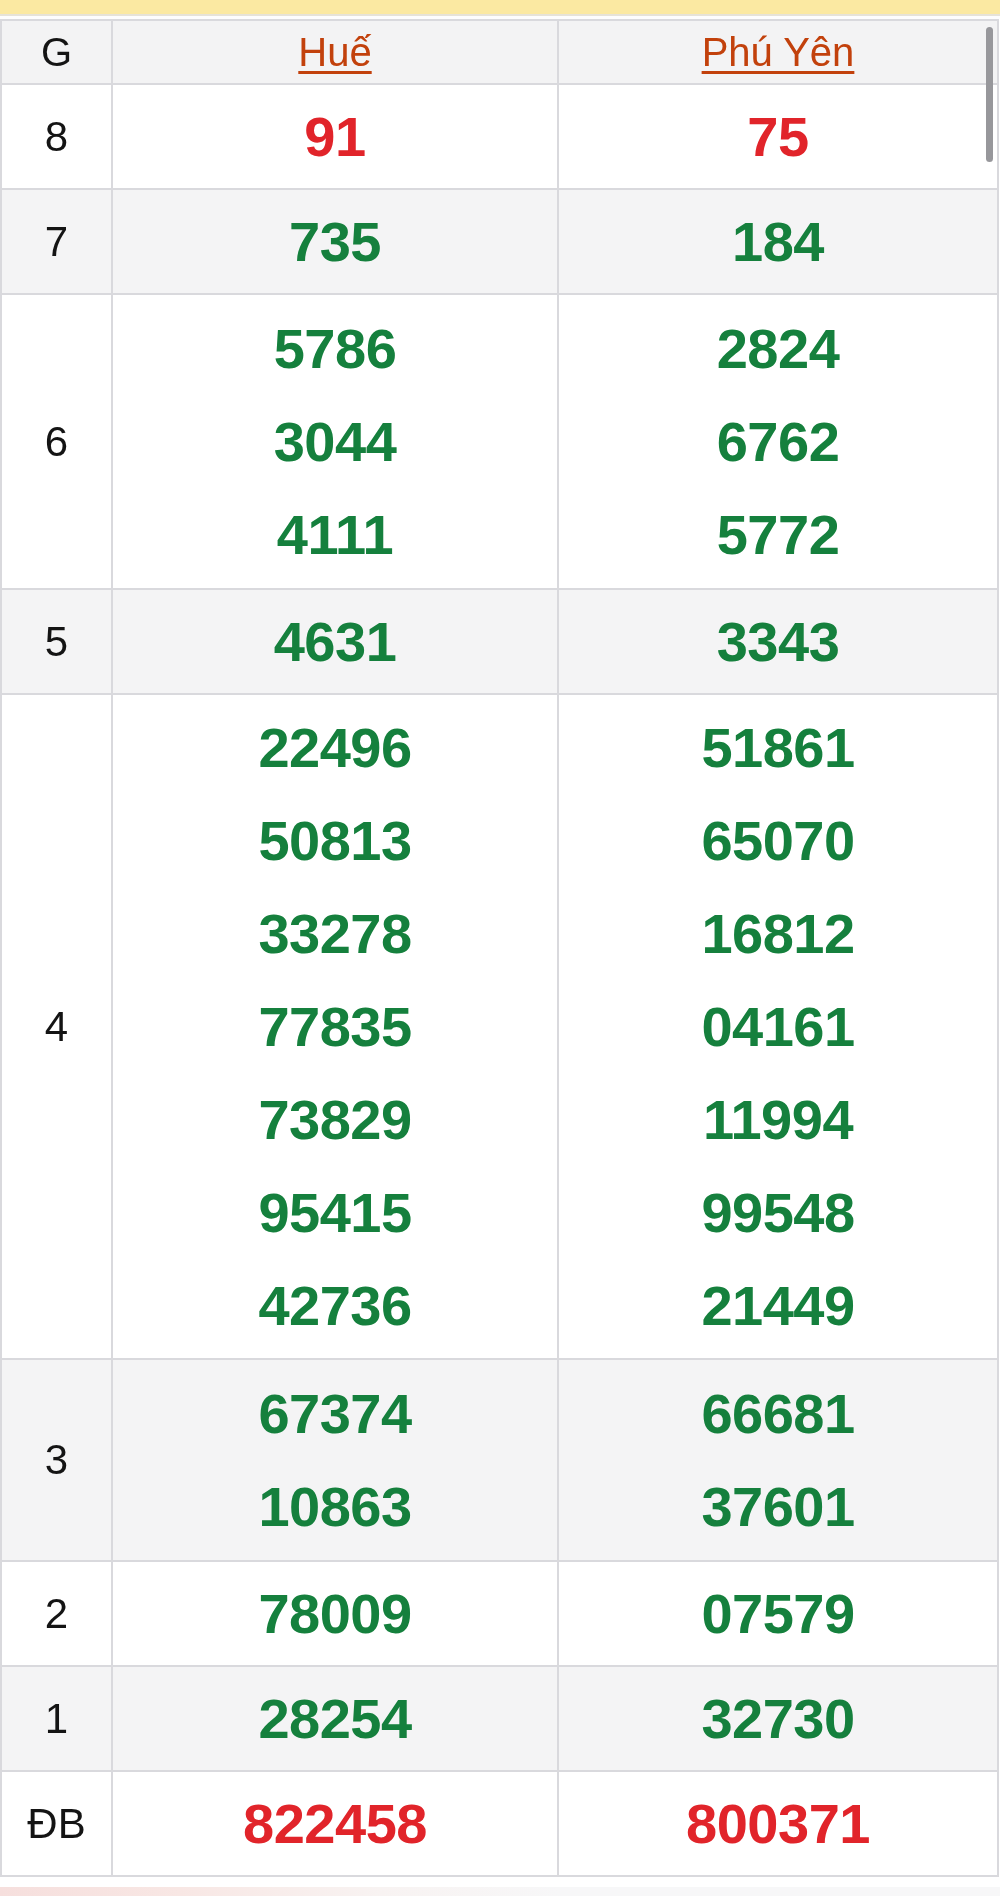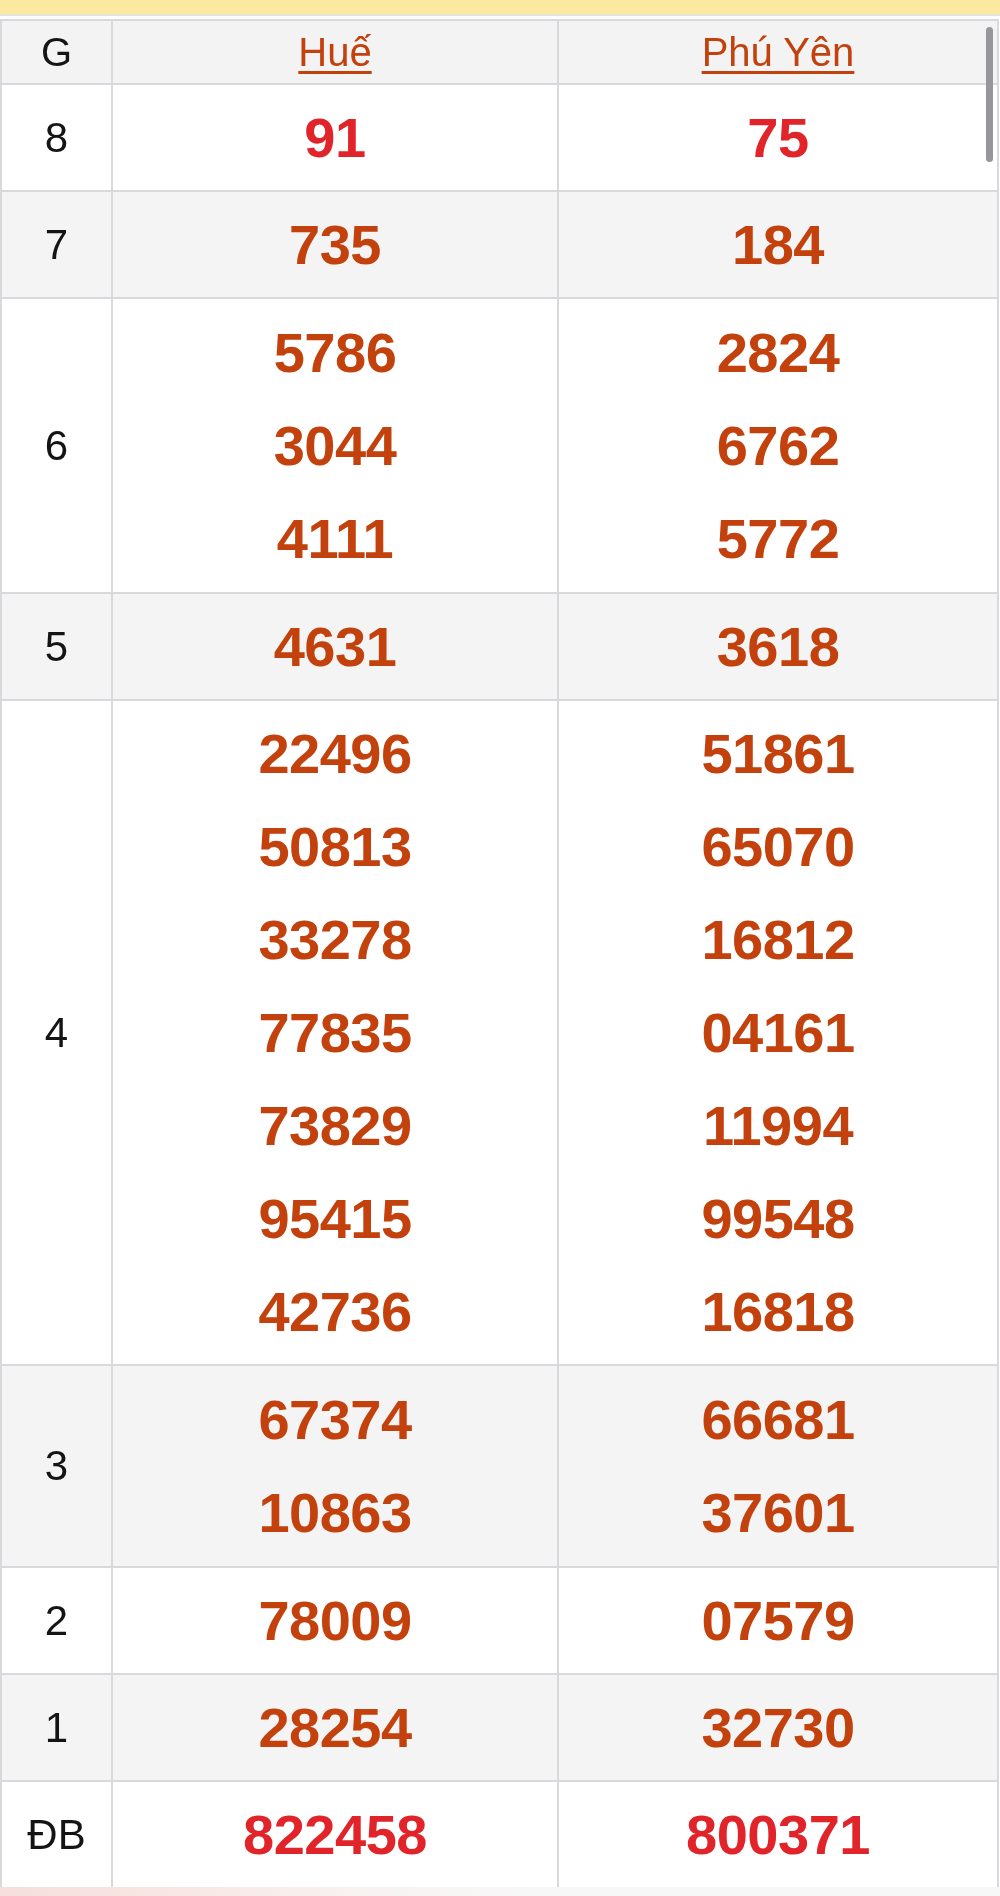--- a/index.html
+++ b/index.html
@@ -49,25 +49,25 @@
     text-underline-offset:5px;
     cursor:pointer;
   }
   tbody tr{background:#ffffff;}
   tbody tr.alt{background:#f4f4f5;}
   td.g-cell{
     font-size:42px;
     font-weight:400;
     color:#141414;
   }
-  td.num-cell{padding:6px 0;}
+  td.num-cell{padding:0 0;}
   .num{
     font-size:56px;
     font-weight:700;
-    color:#c2410c;
+    color:#15803d;
     line-height:93px;
     letter-spacing:-0.5px;
   }
   .num.red{color:#e1242a;}
 
   
   .scroll-thumb{
     position:absolute;
     top:27px;right:7px;
     width:7px;height:135px;
@@ -142,42 +142,42 @@
               <div class="num">6762</div>
               <div class="num">5772</div>
             </td>
           </tr>
           <tr class="alt" style="height: 105px;">
             <td class="g-cell">5</td>
             <td class="num-cell">
               <div class="num">4631</div>
             </td>
             <td class="num-cell">
-              <div class="num">3618</div>
+              <div class="num">3343</div>
             </td>
           </tr>
           <tr style="height: 665px;">
             <td class="g-cell">4</td>
             <td class="num-cell">
               <div class="num">22496</div>
               <div class="num">50813</div>
               <div class="num">33278</div>
               <div class="num">77835</div>
               <div class="num">73829</div>
               <div class="num">95415</div>
               <div class="num">42736</div>
             </td>
             <td class="num-cell">
               <div class="num">51861</div>
               <div class="num">65070</div>
               <div class="num">16812</div>
               <div class="num">04161</div>
               <div class="num">11994</div>
               <div class="num">99548</div>
-              <div class="num">16818</div>
+              <div class="num">21449</div>
             </td>
           </tr>
           <tr class="alt" style="height: 202px;">
             <td class="g-cell">3</td>
             <td class="num-cell">
               <div class="num">67374</div>
               <div class="num">10863</div>
             </td>
             <td class="num-cell">
               <div class="num">66681</div>

